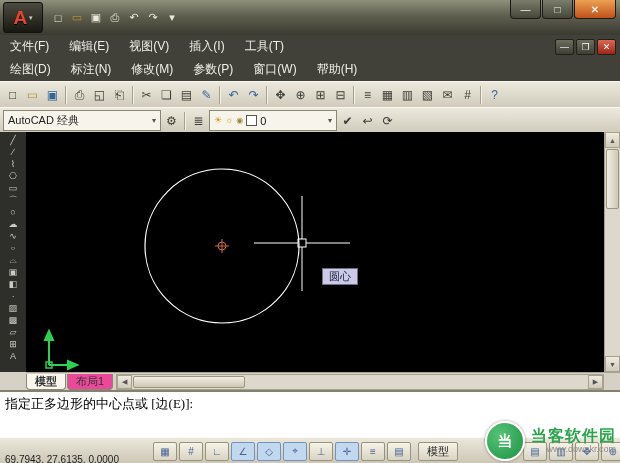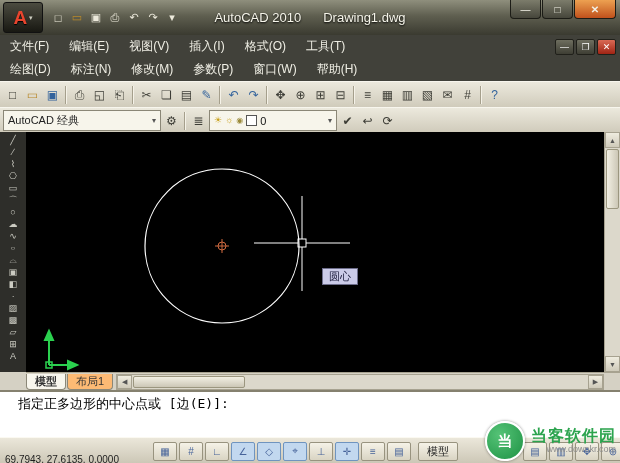--- a/index.html
+++ b/index.html
@@ -69,36 +69,36 @@
   .varrow{height:14px;display:flex;align-items:center;justify-content:center;font-size:7px;color:#555;
     background:linear-gradient(#efecdf,#cfcaba);border:1px solid #a7a290;}
   .vthumb{height:58px;margin:1px;background:linear-gradient(90deg,#f2efe3,#ccc7b6);
     border:1px solid #9b967f;border-radius:2px;}
   .vspace{flex:1;}
 
   
   .canvas-bottom{position:absolute;left:26px;top:372px;width:594px;height:18px;background:#d5d1c4;
     display:flex;align-items:center;border-top:1px solid #a7a290;}
   .tab{height:15px;display:flex;align-items:center;padding:0 8px;font-size:11px;color:#333;
-    border:1px solid #8b8777;border-top:none;border-radius:0 0 4px 4px;background:#fdba74;margin-right:1px;}
+    border:1px solid #8b8777;border-top:none;border-radius:0 0 4px 4px;background:#ec4899;margin-right:1px;}
   .tab.active{background:#f8f6ed;font-weight:bold;}
   .hscroll{flex:1;height:14px;margin:0 2px;background:#dcd8cb;border:1px solid #a7a290;
     display:flex;align-items:center;}
   .harrow{width:13px;height:12px;display:flex;align-items:center;justify-content:center;font-size:7px;color:#555;
     background:linear-gradient(#efecdf,#cfcaba);border:1px solid #a7a290;}
   .hthumb{width:110px;height:10px;margin:0 1px;background:linear-gradient(#f2efe3,#ccc7b6);
     border:1px solid #9b967f;border-radius:2px;}
   .hspace{flex:1;}
   .corner{width:14px;height:16px;background:#d5d1c4;flex:0 0 auto;}
 
   
   .cmdline{position:absolute;left:0;top:390px;width:620px;height:47px;background:#fff;
     border-top:2px solid #85816f;font-family:"DejaVu Sans Mono",monospace;font-size:13px;color:#000;}
   .cmd-hist{height:22px;line-height:22px;padding-left:5px;border-bottom:1px solid #b9b6aa;white-space:nowrap;}
-  .cmd-prompt{height:23px;line-height:23px;padding-left:18px;white-space:nowrap;}
+  .cmd-prompt{height:23px;line-height:23px;padding-left:5px;white-space:nowrap;font-family:Liberation Serif, serif;}
 
   
   .statusbar{position:absolute;left:0;top:437px;width:620px;height:26px;
     background:linear-gradient(#ebe7da,#cbc6b5);border-top:1px solid #fbf9f1;
     display:flex;align-items:center;padding:0 5px;gap:2px;}
   .coords{width:146px;font-size:10px;color:#1d1d1d;flex:0 0 auto;margin-top:16px;}
   .sbtn{width:22px;height:17px;display:flex;align-items:center;justify-content:center;font-size:10px;
     color:#46639a;background:linear-gradient(#f5f2e7,#d9d4c3);border:1px solid #98937f;border-radius:2px;flex:0 0 auto;}
   .sbtn.on{background:#c2d8ef;border-color:#6f94bf;}
   .model-btn{height:17px;display:flex;align-items:center;padding:0 8px;font-size:11px;color:#222;
@@ -127,37 +127,32 @@
     </div>
     <div class="qat">
       <span class="qbtn">□</span>
       <span class="qbtn c-y">▭</span>
       <span class="qbtn">▣</span>
       <span class="qbtn">⎙</span>
       <span class="qbtn">↶</span>
       <span class="qbtn">↷</span>
       <span class="qbtn">▾</span>
     </div>
-    <div class="title">
-      <span>AutoCAD 2010</span>
-      <span>Drawing1.dwg</span>
-    </div>
     <div class="winbtns">
       <span class="wbtn">—</span>
       <span class="wbtn">□</span>
       <span class="wbtn close">✕</span>
     </div>
   </div>
 
   <div class="menurow" style="top:35px;">
     <span class="menu-item">文件(F)</span>
     <span class="menu-item">编辑(E)</span>
     <span class="menu-item">视图(V)</span>
     <span class="menu-item">插入(I)</span>
-    <span class="menu-item">格式(O)</span>
     <span class="menu-item">工具(T)</span>
     <div class="doc-controls">
       <span class="dcbtn">—</span>
       <span class="dcbtn">❐</span>
       <span class="dcbtn close">✕</span>
     </div>
   </div>
 
   <div class="menurow" style="top:58px;">
     <span class="menu-item">绘图(D)</span>

